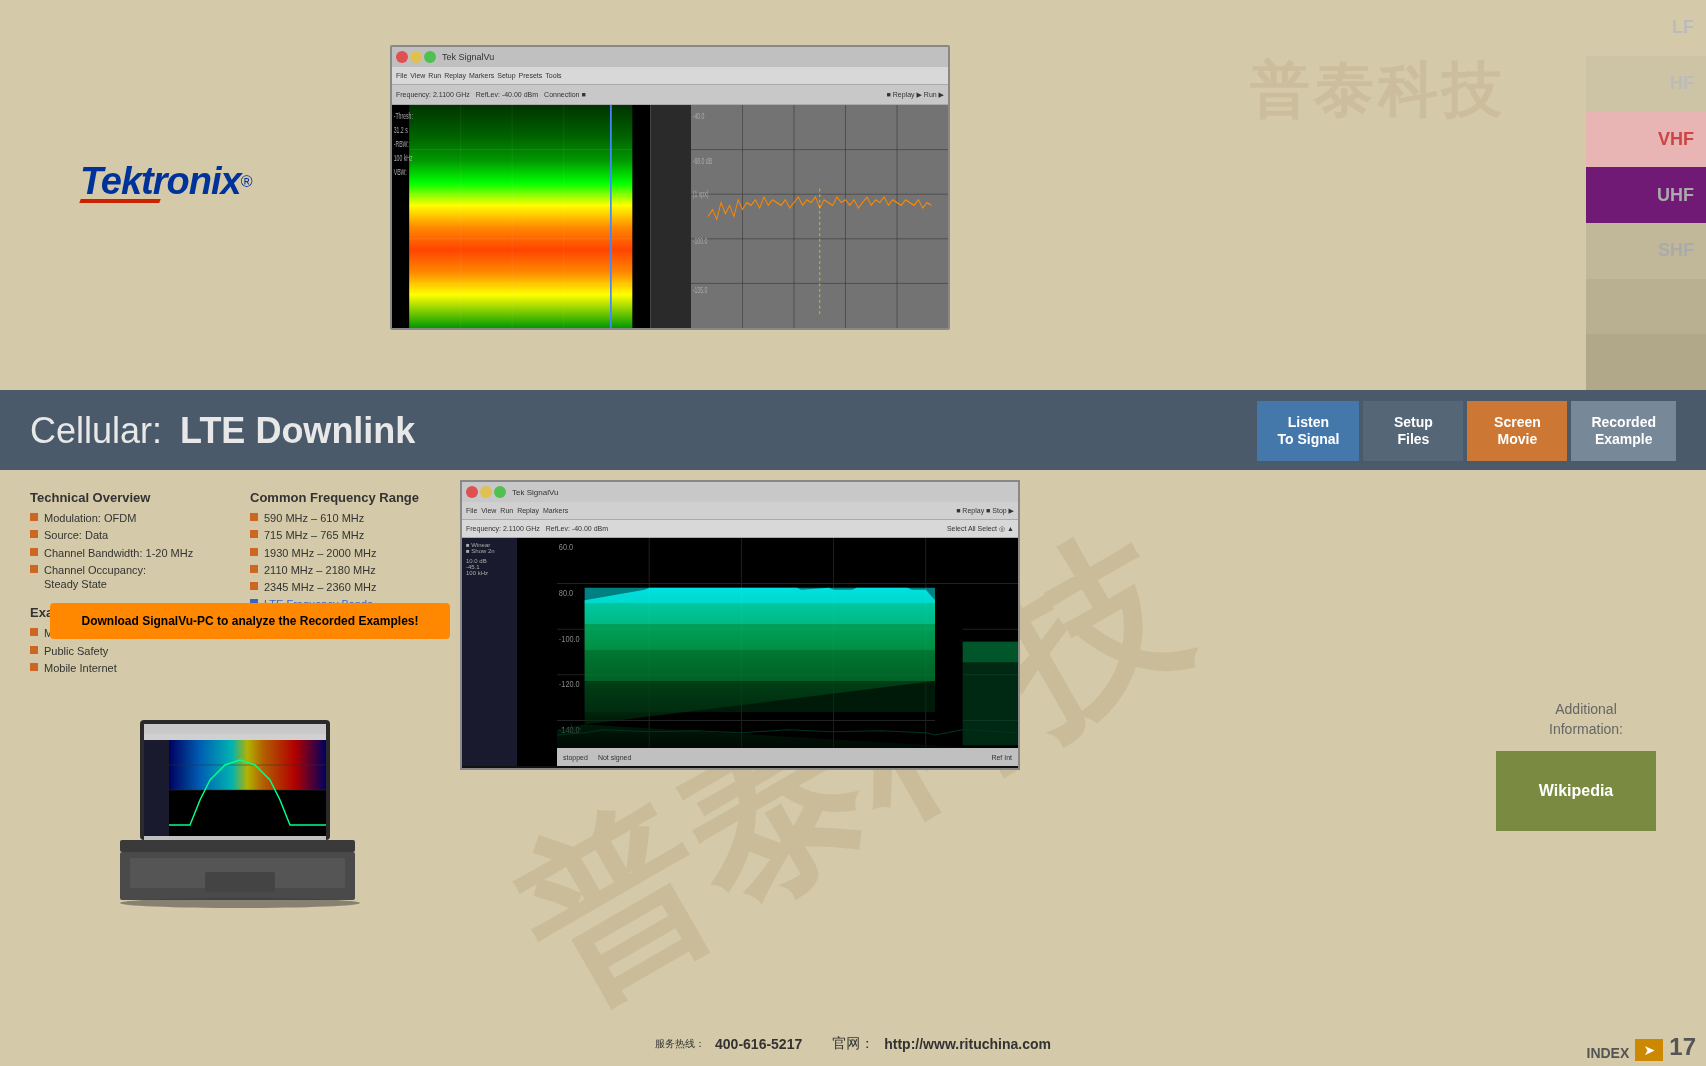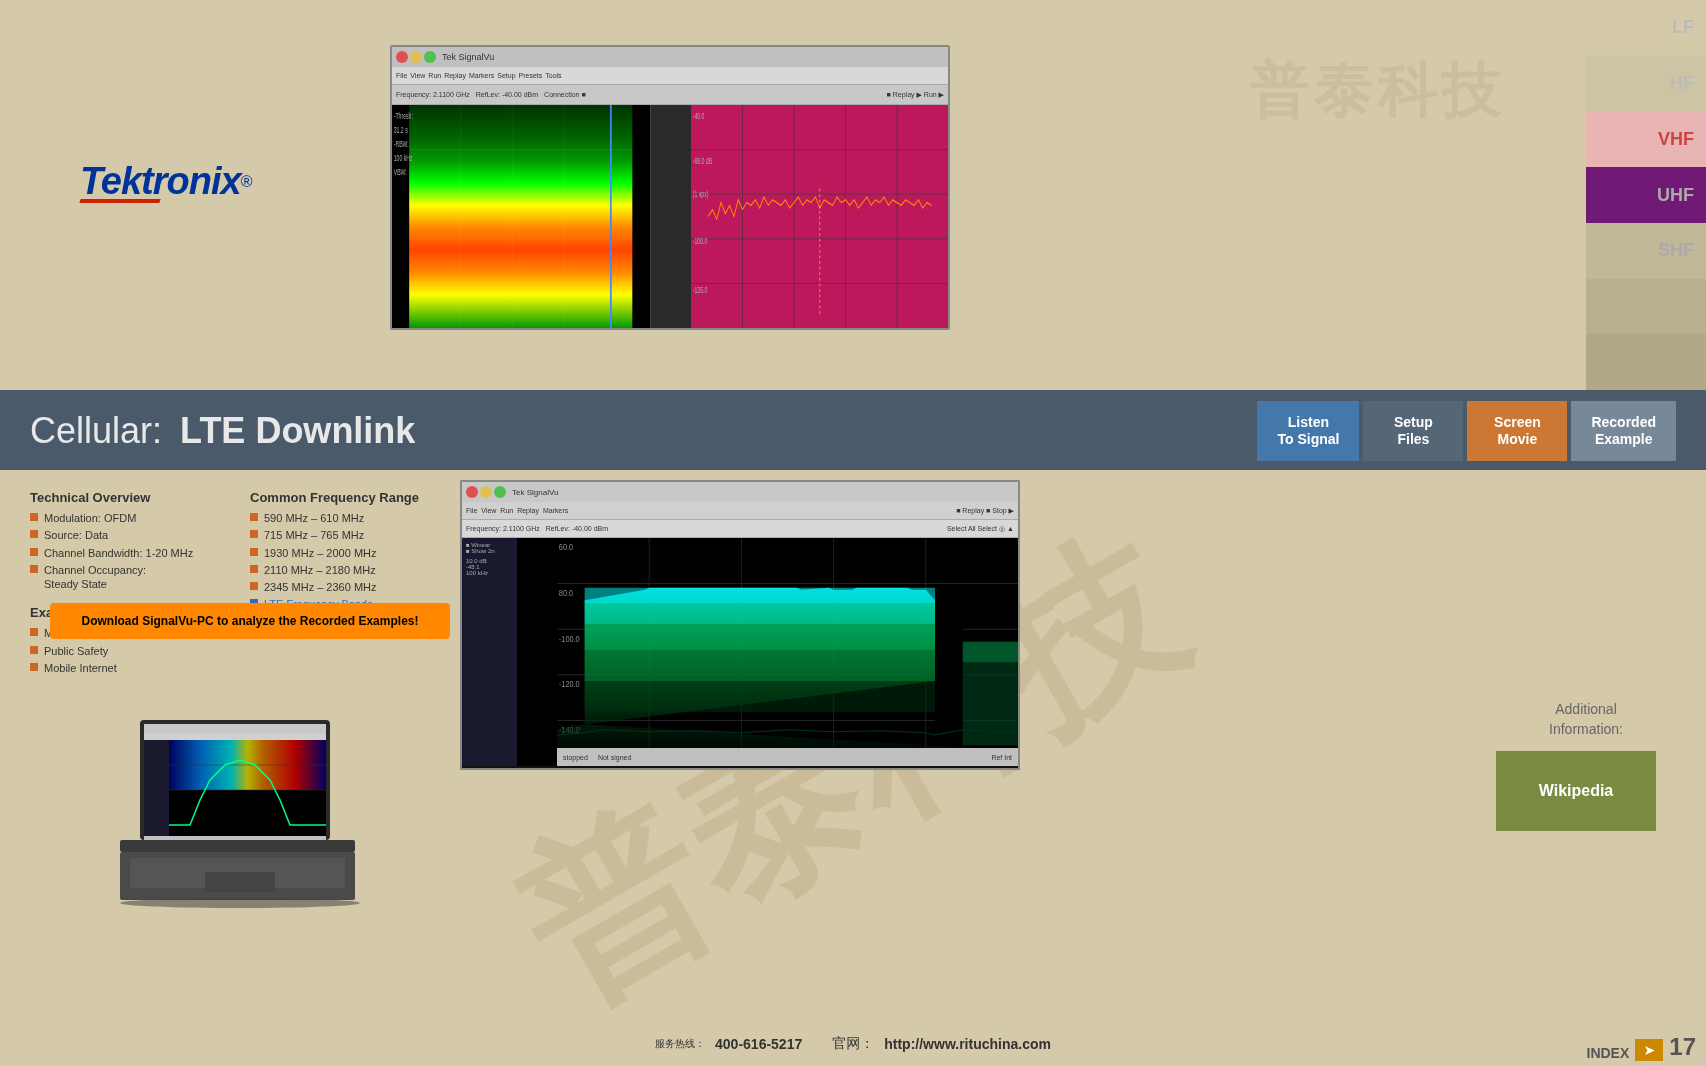--- a/index.html
+++ b/index.html
@@ -446,21 +446,21 @@
 
             <text x="2" y="10" fill="#aaa" font-size="6">-Thresh:</text>
             <text x="2" y="20" fill="#aaa" font-size="6">31.2 s</text>
             <text x="2" y="30" fill="#aaa" font-size="6">-RBW:</text>
             <text x="2" y="40" fill="#aaa" font-size="6">100 kHz</text>
             <text x="2" y="50" fill="#aaa" font-size="6">VBW:</text>
           </svg>
         </div>
       </div>
 
-      <div style="flex:1; background:#be185d; position:relative; overflow:hidden;">
+      <div style="flex:1; background:#737373; position:relative; overflow:hidden;">
         <svg viewBox="0 0 300 160" style="width:100%; height:100%;" preserveAspectRatio="none">
 
           <line x1="0" y1="32" x2="300" y2="32" stroke="#333" stroke-width="0.5"></line>
           <line x1="0" y1="64" x2="300" y2="64" stroke="#333" stroke-width="0.5"></line>
           <line x1="0" y1="96" x2="300" y2="96" stroke="#333" stroke-width="0.5"></line>
           <line x1="0" y1="128" x2="300" y2="128" stroke="#333" stroke-width="0.5"></line>
           <line x1="60" y1="0" x2="60" y2="160" stroke="#333" stroke-width="0.5"></line>
           <line x1="120" y1="0" x2="120" y2="160" stroke="#333" stroke-width="0.5"></line>
           <line x1="180" y1="0" x2="180" y2="160" stroke="#333" stroke-width="0.5"></line>
           <line x1="240" y1="0" x2="240" y2="160" stroke="#333" stroke-width="0.5"></line>

